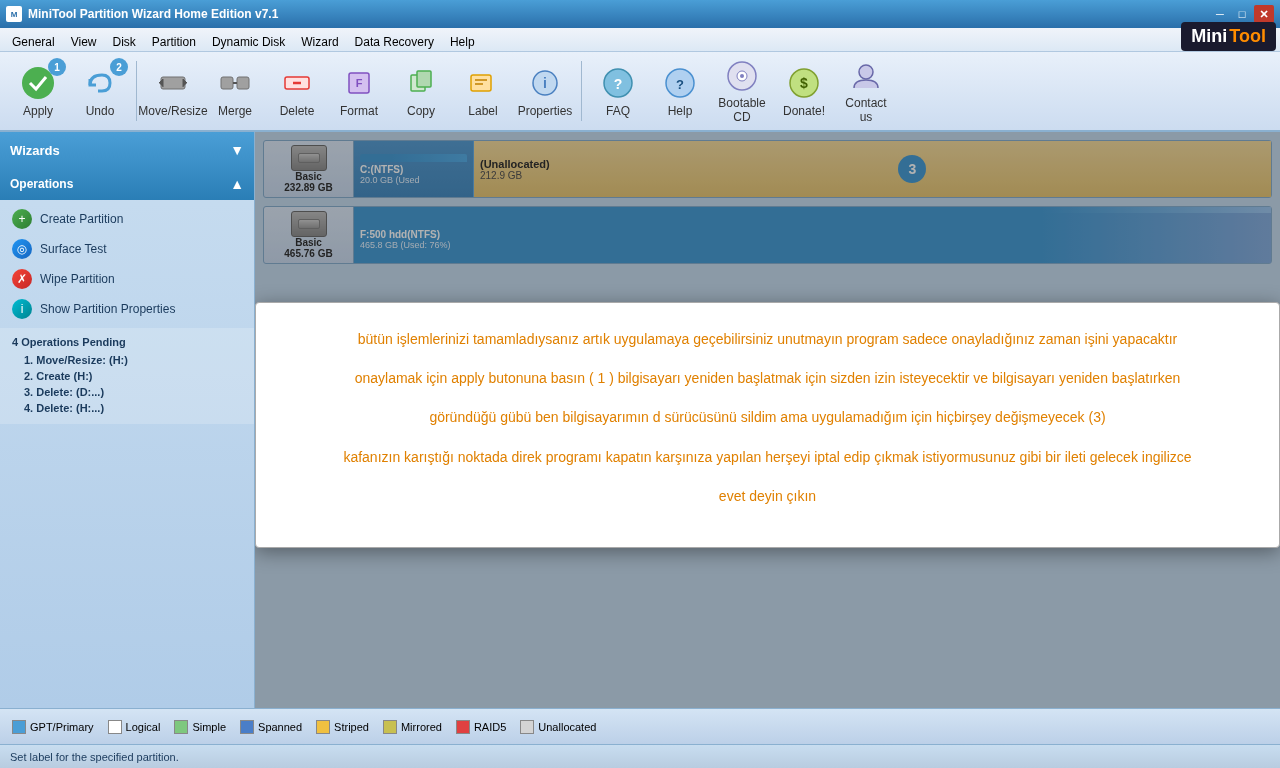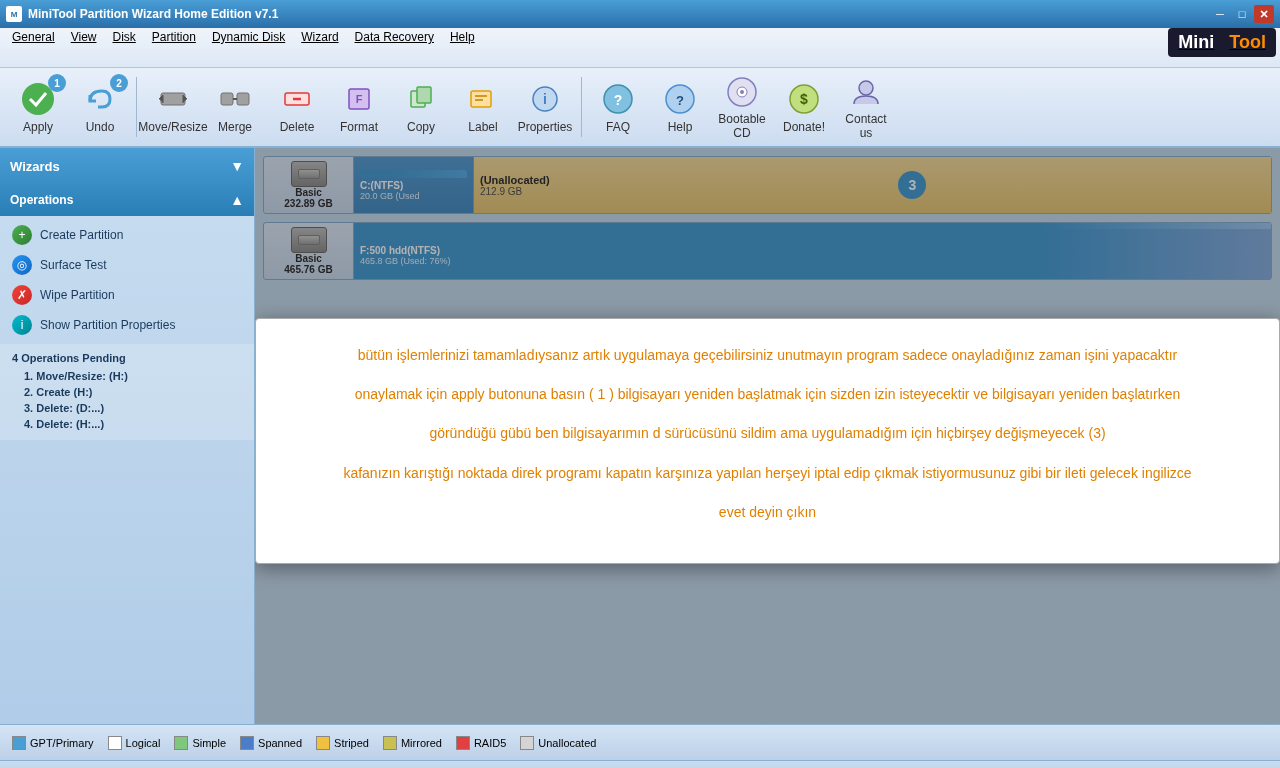--- a/index.html
+++ b/index.html
@@ -19,27 +19,26 @@
     }
     #titlebar-left { display: flex; align-items: center; gap: 6px; }
     #titlebar-icon { width: 16px; height: 16px; background: #fff; border-radius: 2px; display: flex; align-items: center; justify-content: center; font-size: 8px; color: #2a6faa; font-weight: bold; }
     #titlebar-controls { display: flex; gap: 2px; }
     .titlebar-btn { width: 20px; height: 18px; display: flex; align-items: center; justify-content: center; font-size: 11px; cursor: pointer; border-radius: 2px; }
     .titlebar-btn.close { background: #c0392b; color: white; }
 
     
     #menubar {
       background: linear-gradient(to bottom, #f0f4fa, #dce8f5);
-      height: 40px;
-      display: flex;
-      align-items: flex-start;
+      height: 24px;
+      display: flex;
+      align-items: flex-end;
       padding: 0 4px;
       border-bottom: 1px solid #b0c8e0;
       font-size: 12px;
-      text-decoration: underline;
     }
     .menu-item { padding: 2px 8px; cursor: pointer; border-radius: 3px; }
 
     
     #toolbar {
       background: linear-gradient(to bottom, #e8f0fa, #ccdcf0);
       height: 80px;
       display: flex;
       align-items: center;
       padding: 4px 8px;
@@ -80,21 +79,21 @@
     }
 
     
     #minitool-logo {
       margin-left: auto;
       background: #1a1a2e;
       padding: 4px 10px;
       border-radius: 4px;
       display: flex;
       align-items: center;
-      gap: 15px;
+      gap: 2px;
     }
     #minitool-logo .mini { color: white; font-size: 18px; font-weight: bold; }
     #minitool-logo .tool { color: #ff8c00; font-size: 18px; font-weight: bold; }
 
     
     #main { display: flex; height: calc(768px - 28px - 24px - 80px - 36px - 24px); }
 
     
     #sidebar {
       width: 255px;

